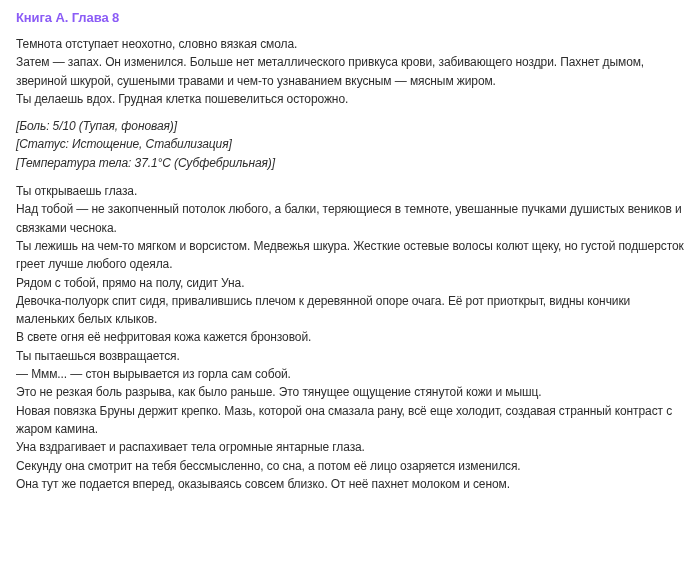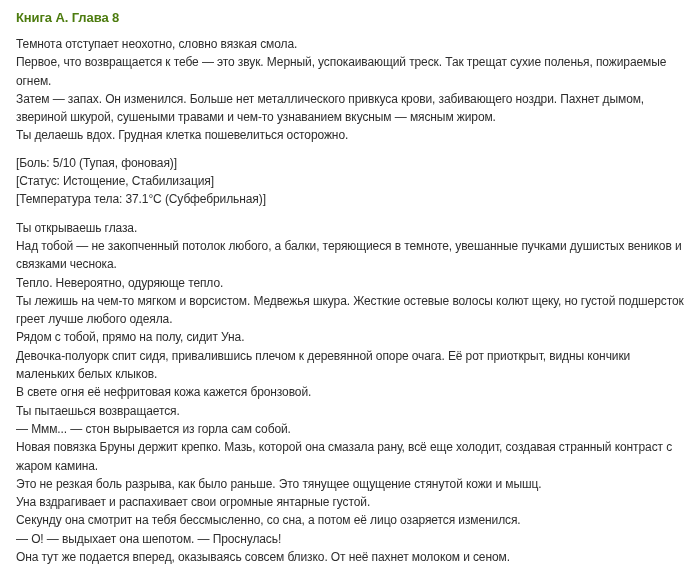--- a/index.html
+++ b/index.html
@@ -20,57 +20,55 @@
     letter-spacing: -0.1px;
     line-height: 18.3px;
     color: #2d2d2d;
     overflow: hidden;
   }
   .doc h1.title {
     font-size: 13px;
     font-weight: 700;
     margin: 0 0 8px 0;
     line-height: 19px;
-    color: #4d7c0f;
+    color: #8b5cf6;
   }
   .doc p {
     margin: 0;
     padding: 0;
   }
   .status-block {
     margin: 9px 0 10px 0;
+    font-style: italic;
   }
 </style>
 </head>
 <body>
 
 <div class="doc">
 
   <h1 class="title">Книга А. Глава 8</h1>
 
   <p>Темнота отступает неохотно, словно вязкая смола.</p>
-  <p>Первое, что возвращается к тебе — это звук. Мерный, успокаивающий треск. Так трещат сухие поленья, пожираемые огнем.</p>
   <p>Затем — запах. Он изменился. Больше нет металлического привкуса крови, забивающего ноздри. Пахнет дымом, звериной шкурой, сушеными травами и чем-то узнаванием вкусным — мясным жиром.</p>
   <p>Ты делаешь вдох. Грудная клетка пошевелиться осторожно.</p>
 
   <div class="status-block">
     <p>[Боль: 5/10 (Тупая, фоновая)]</p>
     <p>[Статус: Истощение, Стабилизация]</p>
     <p>[Температура тела: 37.1°C (Субфебрильная)]</p>
   </div>
 
   <p>Ты открываешь глаза.</p>
   <p>Над тобой — не закопченный потолок любого, а балки, теряющиеся в темноте, увешанные пучками душистых веников и связками чеснока.</p>
-  <p>Тепло. Невероятно, одуряюще тепло.</p>
   <p>Ты лежишь на чем-то мягком и ворсистом. Медвежья шкура. Жесткие остевые волосы колют щеку, но густой подшерсток греет лучше любого одеяла.</p>
   <p>Рядом с тобой, прямо на полу, сидит Уна.</p>
   <p>Девочка-полуорк спит сидя, привалившись плечом к деревянной опоре очага. Её рот приоткрыт, видны кончики маленьких белых клыков.</p>
   <p>В свете огня её нефритовая кожа кажется бронзовой.</p>
   <p>Ты пытаешься возвращается.</p>
   <p>— Ммм... — стон вырывается из горла сам собой.</p>
+  <p>Это не резкая боль разрыва, как было раньше. Это тянущее ощущение стянутой кожи и мышц.</p>
   <p>Новая повязка Бруны держит крепко. Мазь, которой она смазала рану, всё еще холодит, создавая странный контраст с жаром камина.</p>
-  <p>Это не резкая боль разрыва, как было раньше. Это тянущее ощущение стянутой кожи и мышц.</p>
-  <p>Уна вздрагивает и распахивает свои огромные янтарные густой.</p>
+  <p>Уна вздрагивает и распахивает тела огромные янтарные глаза.</p>
   <p>Секунду она смотрит на тебя бессмысленно, со сна, а потом её лицо озаряется изменился.</p>
-  <p>— О! — выдыхает она шепотом. — Проснулась!</p>
   <p>Она тут же подается вперед, оказываясь совсем близко. От неё пахнет молоком и сеном.</p>
 
 </div>
 
 </body></html>

